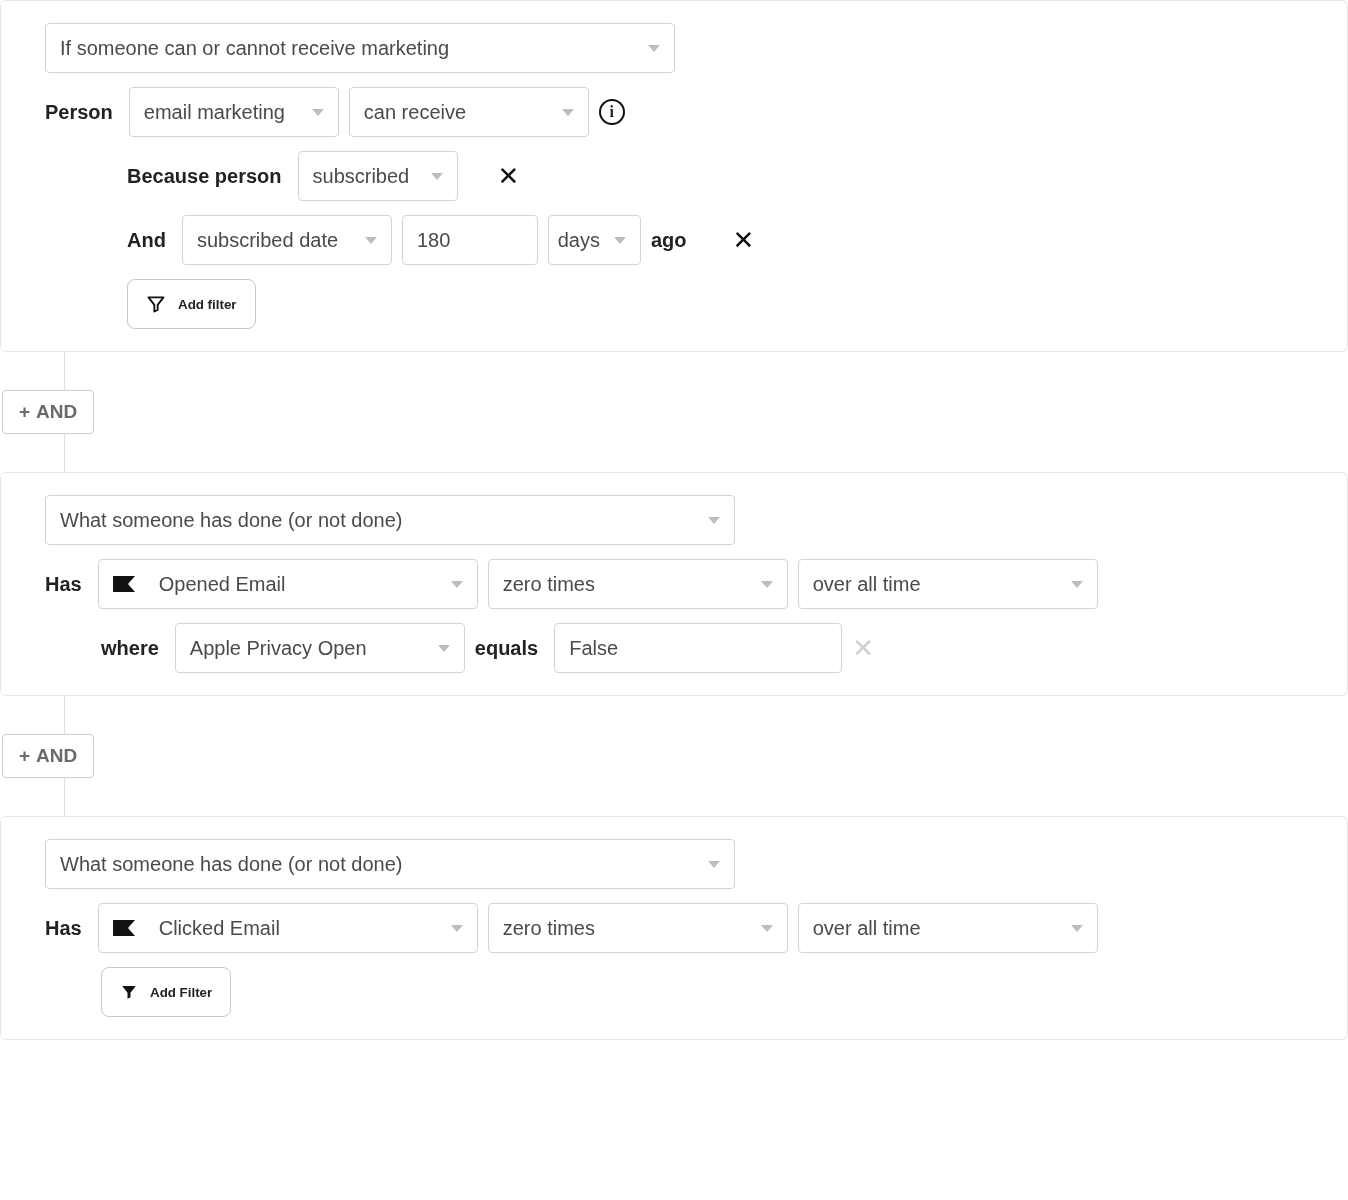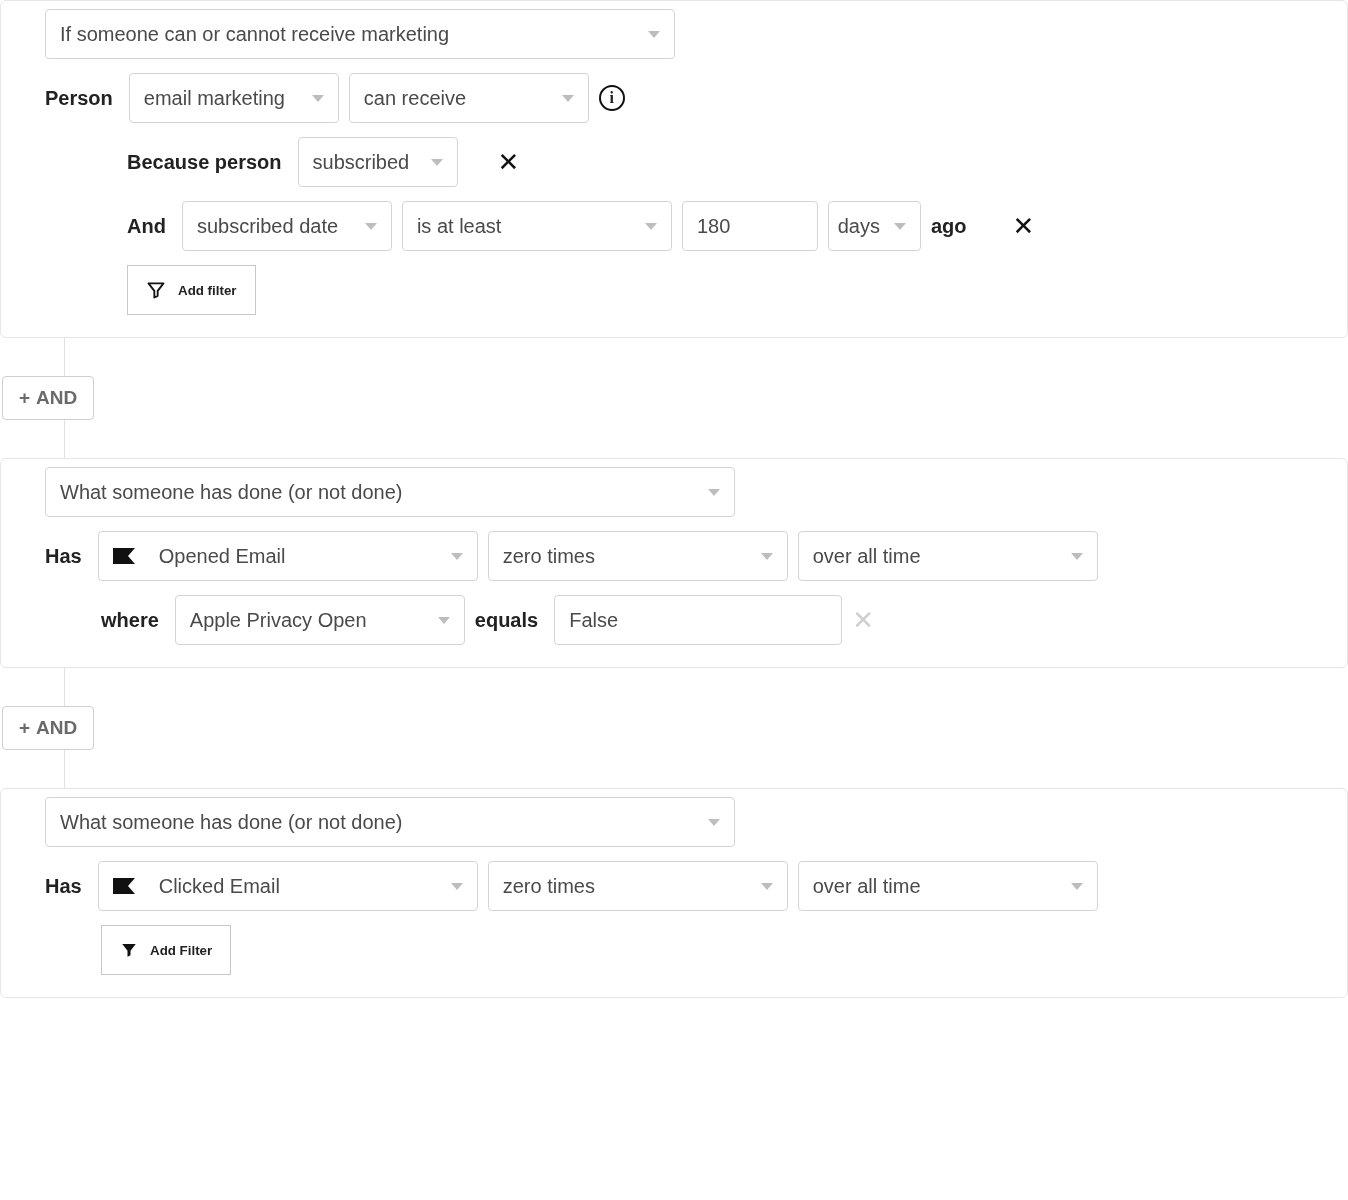--- a/index.html
+++ b/index.html
@@ -9,21 +9,21 @@
     font-family: -apple-system, BlinkMacSystemFont, "Segoe UI", Helvetica, Arial, sans-serif;
     background: #fff;
     color: #222;
     font-size: 20px;
     width: 1348px;
   }
   .card {
     border: 1px solid #e6e6e6;
     border-radius: 6px;
     background: #fff;
-    padding: 8px 44px 22px 44px;
+    padding: 22px 44px 22px 44px;
     margin: 0;
   }
   .row {
     display: flex;
     align-items: center;
     gap: 10px;
     margin-bottom: 14px;
     flex-wrap: wrap;
   }
   .row:last-child { margin-bottom: 0; }
@@ -60,21 +60,21 @@
     background: #fff;
     color: #4a4a4a;
     min-height: 50px;
     font-size: 20px;
   }
   .btn {
     display: inline-flex;
     align-items: center;
     gap: 12px;
     border: 1px solid #c8c8c8;
-    border-radius: 0;
+    border-radius: 8px;
     padding: 10px 18px;
     background: #fff;
     font-weight: 600;
     color: #222;
     cursor: pointer;
     min-height: 50px;
   }
   .and-connector {
     position: relative;
     height: 120px;
@@ -174,24 +174,20 @@
     <span style="width:20px"></span>
     <span class="icon-x">✕</span>
   </div>
 
   <div class="row indent-1">
     <span class="label">And</span>
     <div class="select w-210">
       <span class="txt">subscribed date</span>
       <span class="caret"></span>
     </div>
-    <div class="select w-270">
-      <span class="txt">is at least</span>
-      <span class="caret"></span>
-    </div>
     <input class="input w-120" value="180" style="">
     <div class="select w-110">
       <span class="txt">days</span>
       <span class="caret"></span>
     </div>
     <span class="label">ago</span>
     <span style="width:20px"></span>
     <span class="icon-x">✕</span>
   </div>
 

